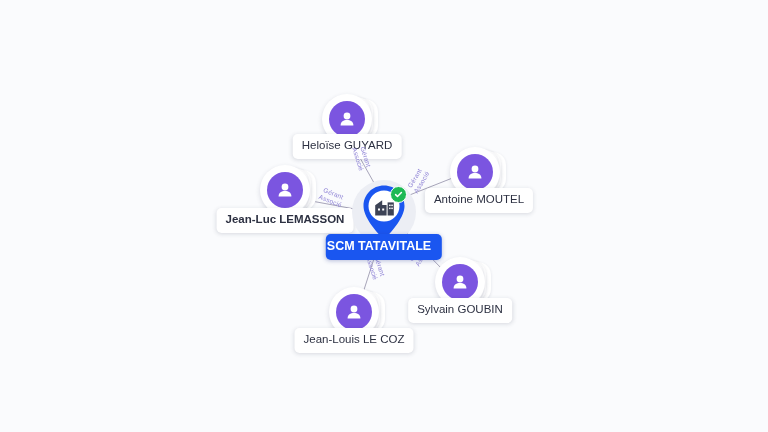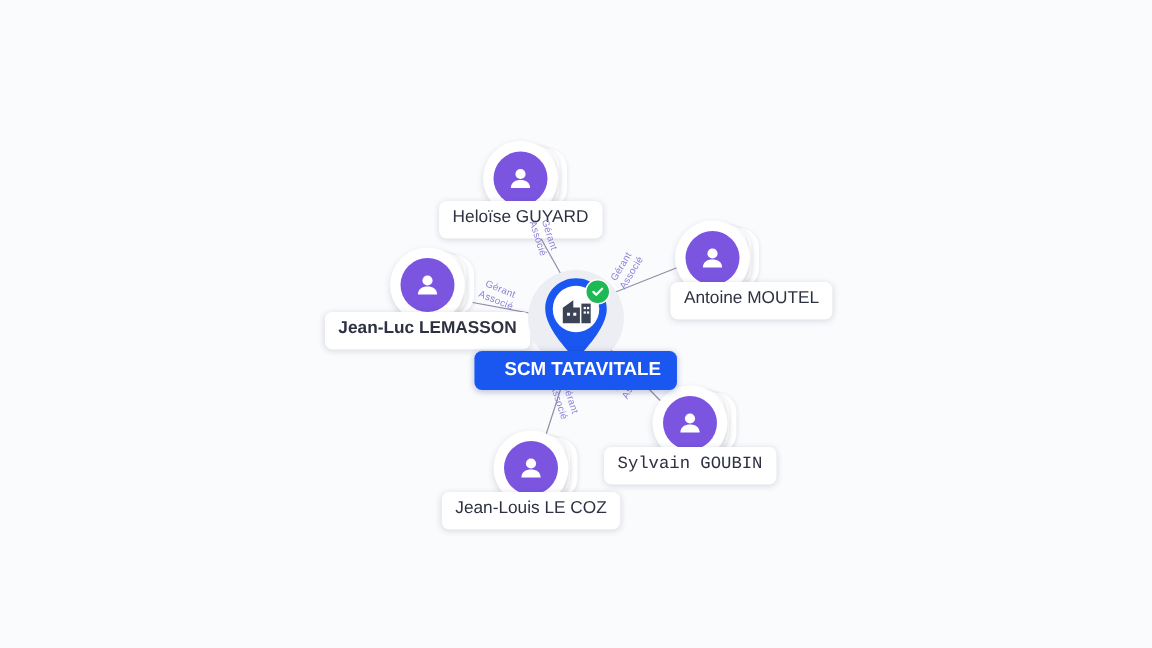--- a/index.html
+++ b/index.html
@@ -126,21 +126,21 @@
     justify-content: center;
   }
   #company-label {
     position: absolute;
     transform: translateX(-50%);
     background: #1a56f0;
     color: #ffffff;
     font-size: 12.5px;
     font-weight: bold;
     line-height: 1;
-    padding: 6px 11px 7px 20px;
+    padding: 6px 11px 7px 1px;
     border-radius: 5px;
     white-space: nowrap;
     box-shadow: 0 1px 4px rgba(30,50,140,0.3);
   }
 
   
   .edge-label {
     position: absolute;
     color: #8b7fd4;
     font-size: 6.5px;
@@ -211,36 +211,36 @@
           <div class="stack-card c1"></div>
           <div class="stack-card c0"></div>
           <div class="avatar-circle">
             <svg width="20" height="20" viewBox="0 0 20 20">
               <circle cx="10" cy="7" r="3.4" fill="#ffffff"></circle>
               <path d="M3.6 16.4 C3.6 12.6 6.5 11.0 10 11.0 C13.5 11.0 16.4 12.6 16.4 16.4 Z" fill="#ffffff"></path>
             </svg>
           </div>
         </div>
       </div>
-      <div class="person-label" style="left: 501px; top: 188px;">Antoine MOUTEL</div>
+      <div class="person-label" style="left: 479px; top: 188px;">Antoine MOUTEL</div>
       <div class="person-node" style="left: 460px; top: 282px;">
         <div class="card-stack">
           <div class="stack-card c3"></div>
           <div class="stack-card c2"></div>
           <div class="stack-card c1"></div>
           <div class="stack-card c0"></div>
           <div class="avatar-circle">
             <svg width="20" height="20" viewBox="0 0 20 20">
               <circle cx="10" cy="7" r="3.4" fill="#ffffff"></circle>
               <path d="M3.6 16.4 C3.6 12.6 6.5 11.0 10 11.0 C13.5 11.0 16.4 12.6 16.4 16.4 Z" fill="#ffffff"></path>
             </svg>
           </div>
         </div>
       </div>
-      <div class="person-label" style="left: 460px; top: 298px; font-family: Liberation Mono, monospace;">Sylvain GOUBIN</div>
+      <div class="person-label" style="left: 460px; top: 298px;">Sylvain GOUBIN</div>
       <div class="person-node" style="left: 354px; top: 312px;">
         <div class="card-stack">
           <div class="stack-card c3"></div>
           <div class="stack-card c2"></div>
           <div class="stack-card c1"></div>
           <div class="stack-card c0"></div>
           <div class="avatar-circle">
             <svg width="20" height="20" viewBox="0 0 20 20">
               <circle cx="10" cy="7" r="3.4" fill="#ffffff"></circle>
               <path d="M3.6 16.4 C3.6 12.6 6.5 11.0 10 11.0 C13.5 11.0 16.4 12.6 16.4 16.4 Z" fill="#ffffff"></path>

